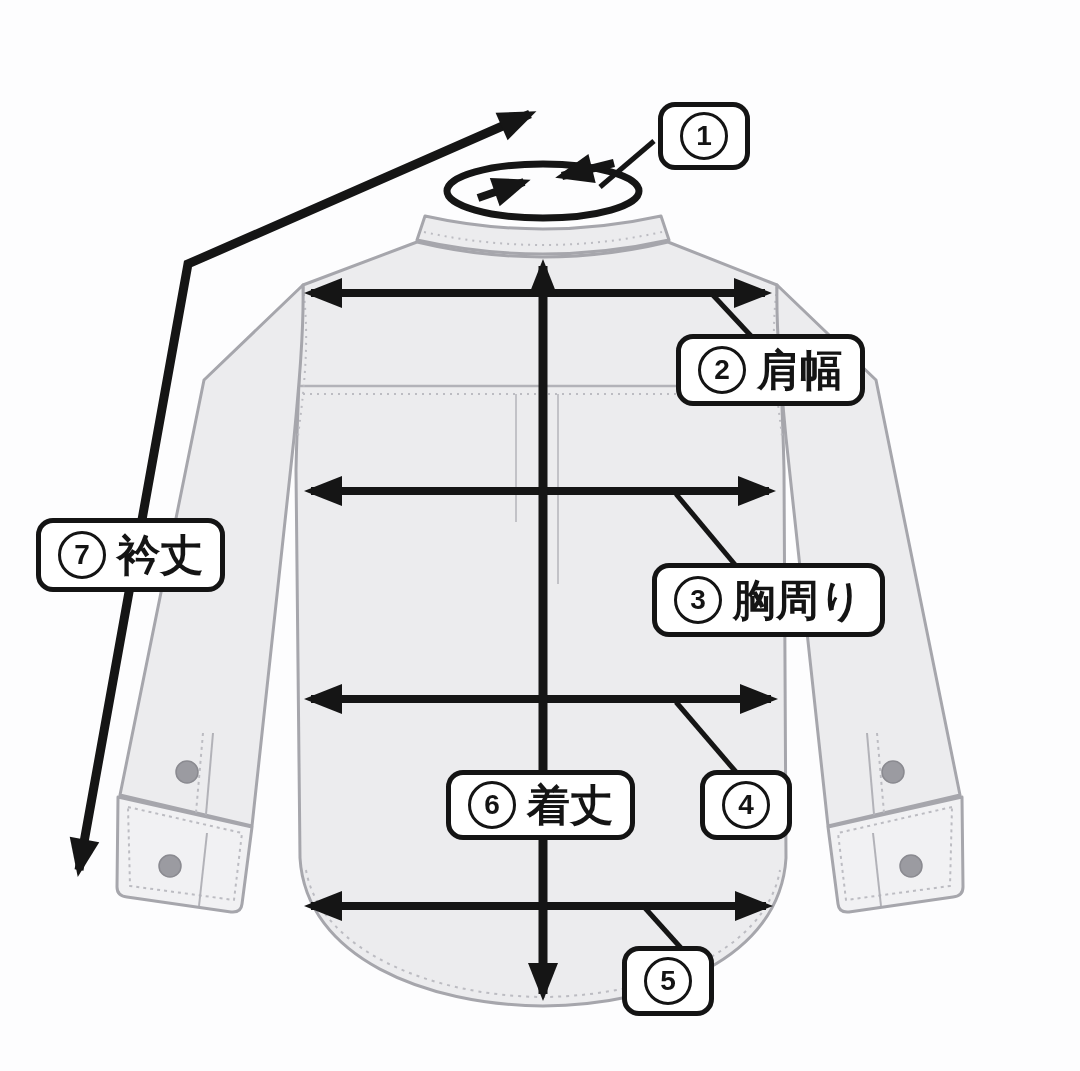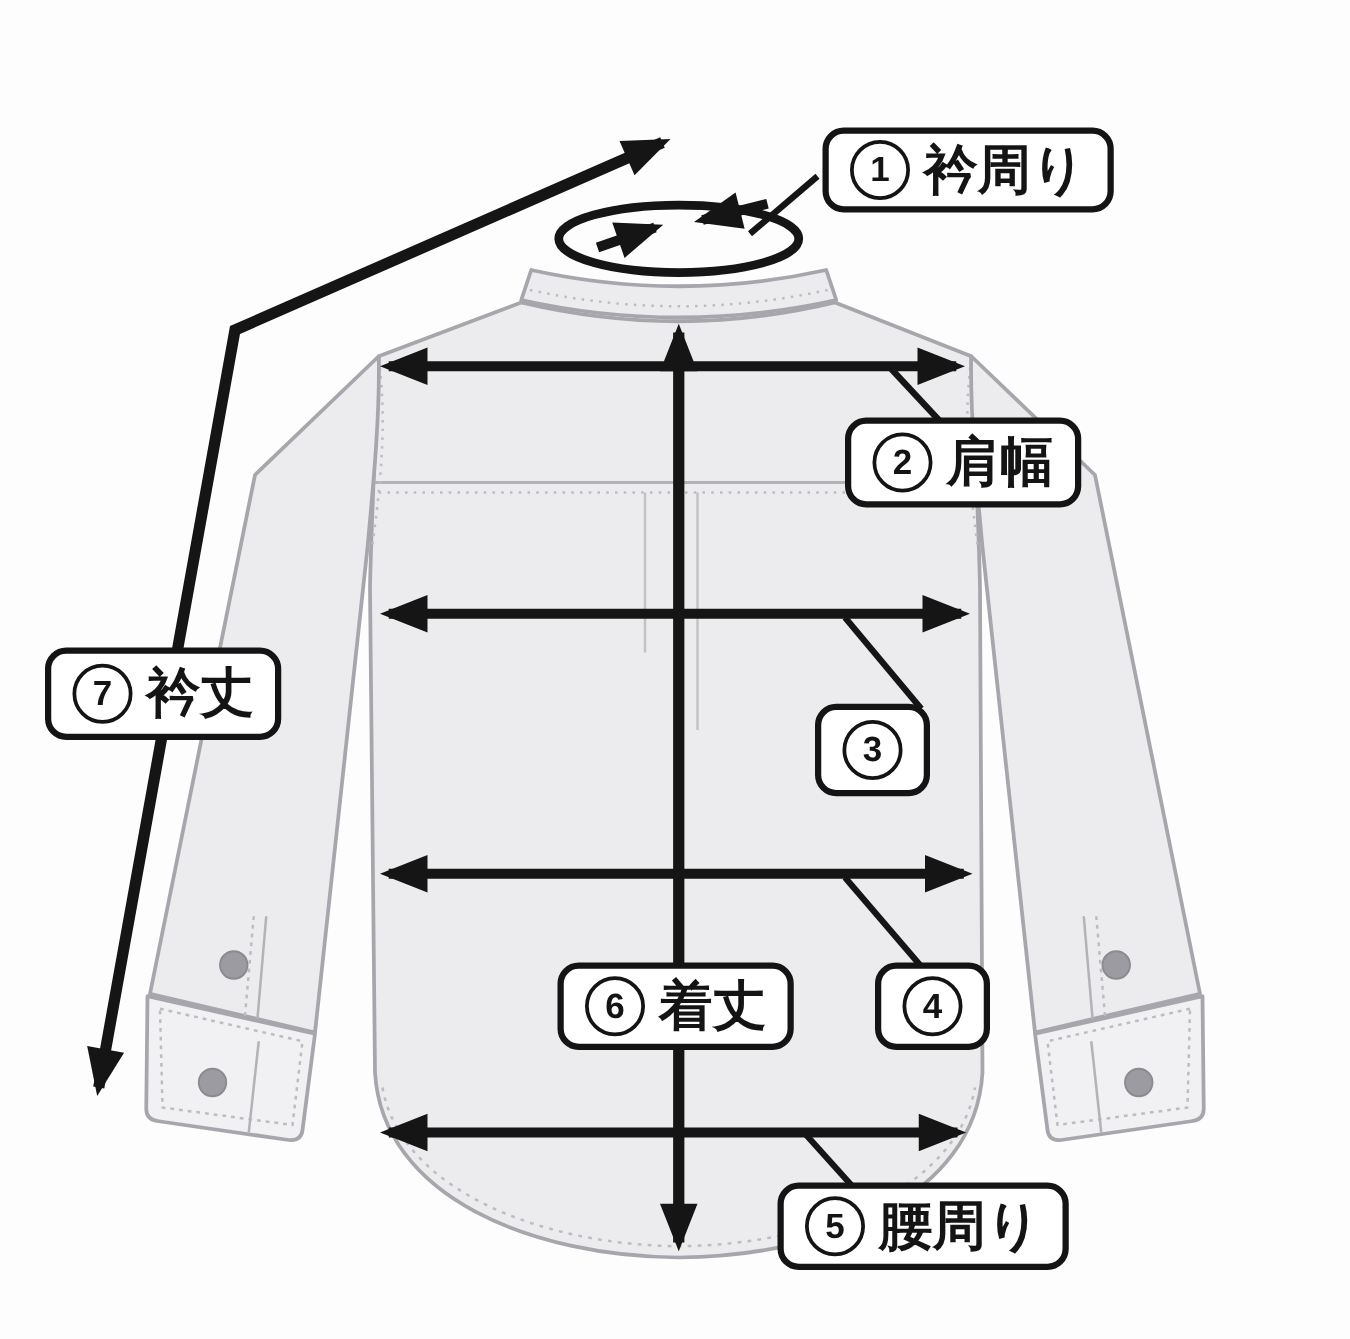--- a/index.html
+++ b/index.html
@@ -129,39 +129,38 @@
       <line x1="654" y1="141" x2="600" y2="187" stroke-width="5"></line>
       <line x1="711" y1="293" x2="752" y2="337" stroke-width="5"></line>
       <line x1="676" y1="494" x2="737" y2="567" stroke-width="5"></line>
       <line x1="676" y1="702" x2="736" y2="772" stroke-width="5"></line>
       <line x1="645" y1="908" x2="681" y2="948" stroke-width="5"></line>
     </g>
   </svg>
 
   <div class="callout cl-1">
     <span class="num">1</span>
-    <span>衿周り</span>
   </div>
 
   <div class="callout cl-2">
     <span class="num">2</span>
     <span>肩幅</span>
   </div>
 
   <div class="callout cl-3">
     <span class="num">3</span>
+    <span>胸周り</span>
   </div>
 
   <div class="callout cl-4">
     <span class="num">4</span>
   </div>
 
   <div class="callout cl-5">
     <span class="num">5</span>
-    <span>腰周り</span>
   </div>
 
   <div class="callout cl-6">
     <span class="num">6</span>
     <span>着丈</span>
   </div>
 
   <div class="callout cl-7">
     <span class="num">7</span>
     <span>衿丈</span>

